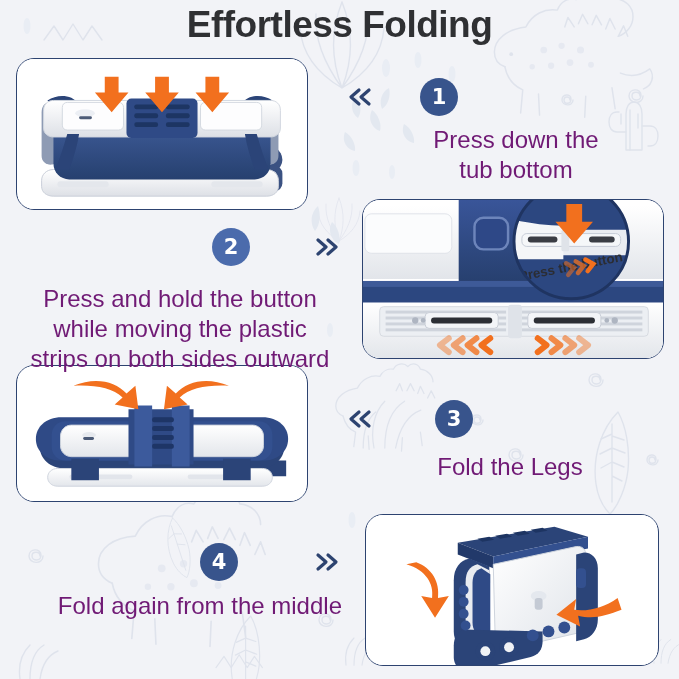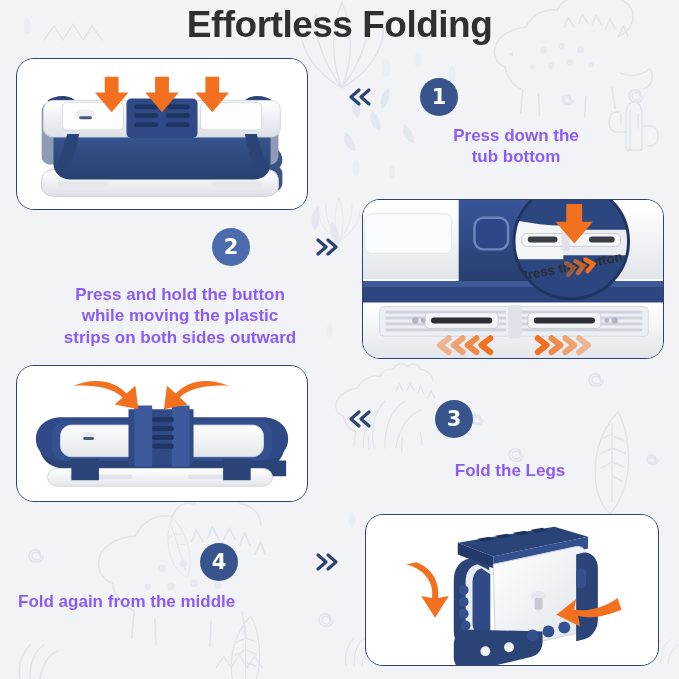--- a/index.html
+++ b/index.html
@@ -45,23 +45,23 @@
   .badge{
     width:38px;height:38px;border-radius:50%;
     display:flex;align-items:center;justify-content:center;
     color:#ffffff;font-size:21px;font-weight:bold;
     font-family:"DejaVu Sans", sans-serif;
     box-sizing:border-box;
   }
   .badge-dark{background:#38548c;}
   .badge-mid{background:#4b6bac;}
   .step-text{
-    color:#8b5cf6;
-    font-weight:bold;
-    font-size:17px;
+    color:#701a75;
+    font-weight:normal;
+    font-size:24px;
     line-height:1.25;
     white-space:pre-line;
   }
   .chev{width:30px;height:26px;}
 
   
   .step-1{left:345px;top:78px;width:320px;}
   .step-1 .row{display:flex;align-items:center;}
   .step-1 .badge{margin-left:45px;}
   .step-1 .step-text{margin-top:9px;text-align:center;padding-left:22px;}
@@ -69,27 +69,27 @@
   
   .step-2{left:18px;top:228px;width:324px;}
   .step-2 .row{display:flex;align-items:center;justify-content:flex-end;}
   .step-2 .badge{margin-right:62px;}
   .step-2 .step-text{margin-top:18px;text-align:center;}
 
   
   .step-3{left:345px;top:400px;width:320px;}
   .step-3 .row{display:flex;align-items:center;}
   .step-3 .badge{margin-left:60px;}
-  .step-3 .step-text{margin-top:22px;text-align:center;padding-left:10px;}
+  .step-3 .step-text{margin-top:14px;text-align:center;padding-left:10px;}
 
   
   .step-4{left:18px;top:543px;width:324px;}
   .step-4 .row{display:flex;align-items:center;justify-content:flex-end;}
   .step-4 .badge{margin-right:74px;}
-  .step-4 .step-text{margin-top:10px;text-align:left;}
+  .step-4 .step-text{margin-top:10px;text-align:right;}
 </style>
 </head>
 <body>
 
 <div id="stage">
 
   <svg class="bg-doodles" viewBox="0 0 679 679" xmlns="http://www.w3.org/2000/svg">
     <rect x="0" y="0" width="679" height="679" fill="#f2f3f7"></rect>
     <g stroke="#dfe3ec" stroke-width="1.4" fill="none" stroke-linecap="round" stroke-linejoin="round">
 

